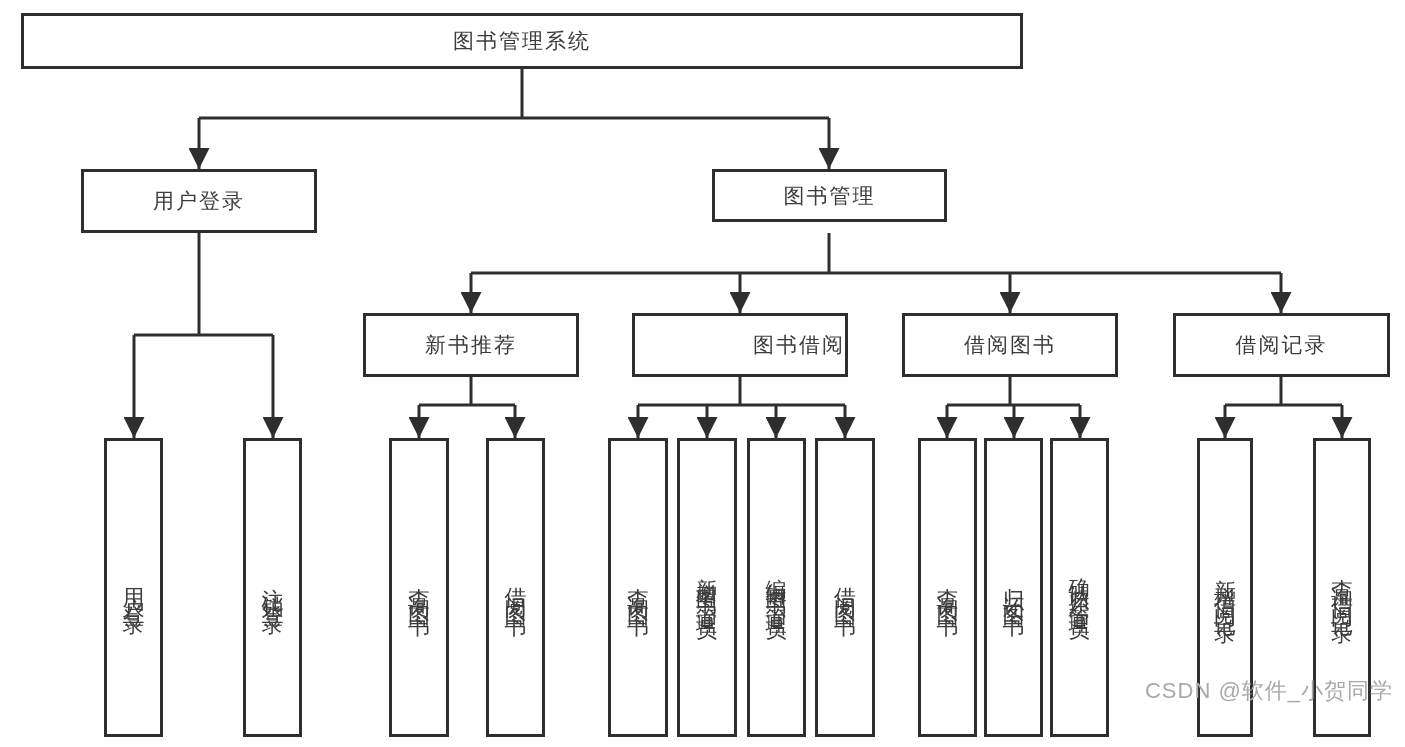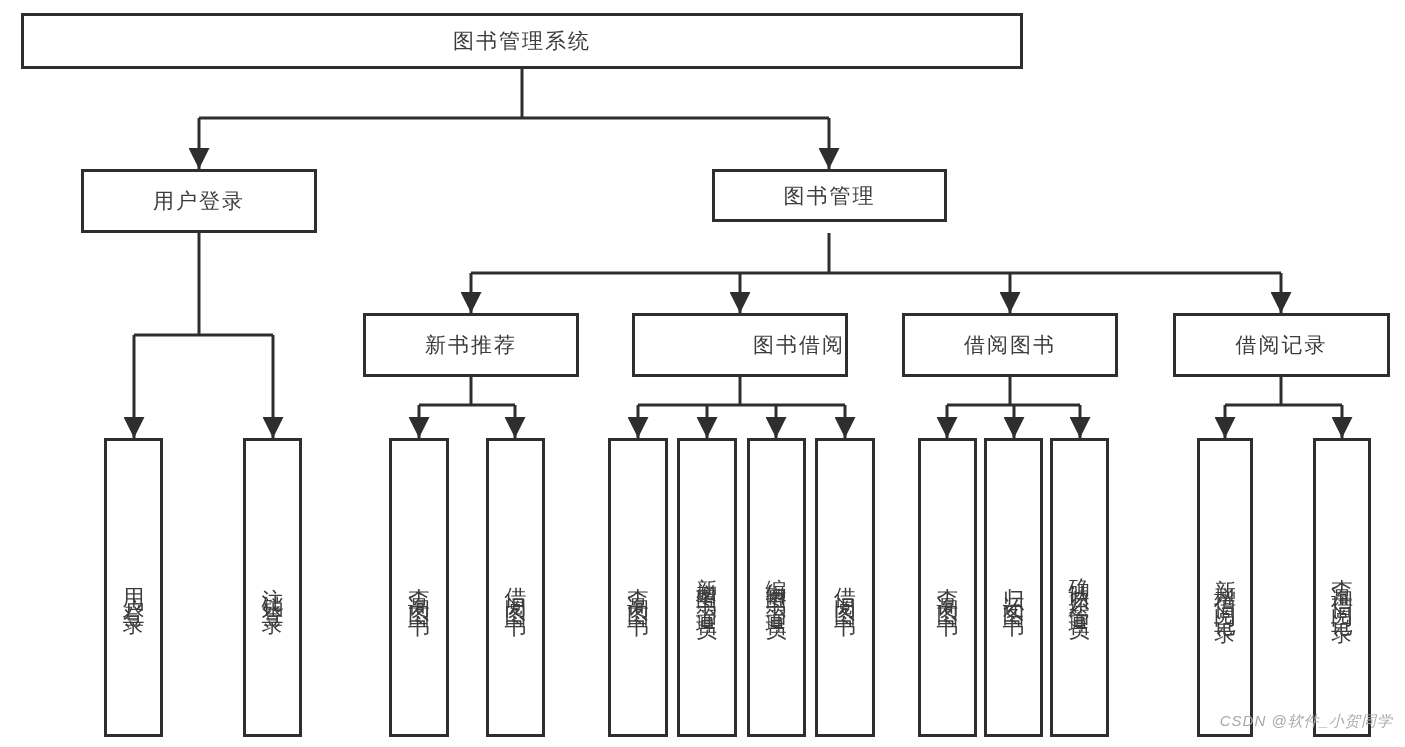--- a/index.html
+++ b/index.html
@@ -44,27 +44,26 @@
     line-height: 1;
     white-space: nowrap;
   }
   .v-label.tight {
     letter-spacing: 6px;
     font-size: 21px;
   }
   .watermark {
     position: absolute;
     right: 12px;
-    top: 712px;
-    font-size: 15px;
+    top: 676px;
+    font-size: 22px;
     color: #a9a9a9;
     letter-spacing: 1px;
     white-space: nowrap;
     z-index: 5;
-    font-style: italic;
   }
 </style>
 </head>
 <body>
 
 <div class="canvas">
 
   <svg class="wires" viewBox="0 0 1405 747" xmlns="http://www.w3.org/2000/svg">
     <defs>
       <marker id="arrow" viewBox="0 0 10 10" refX="10" refY="5" markerWidth="9" markerHeight="7" orient="auto" markerUnits="strokeWidth">

